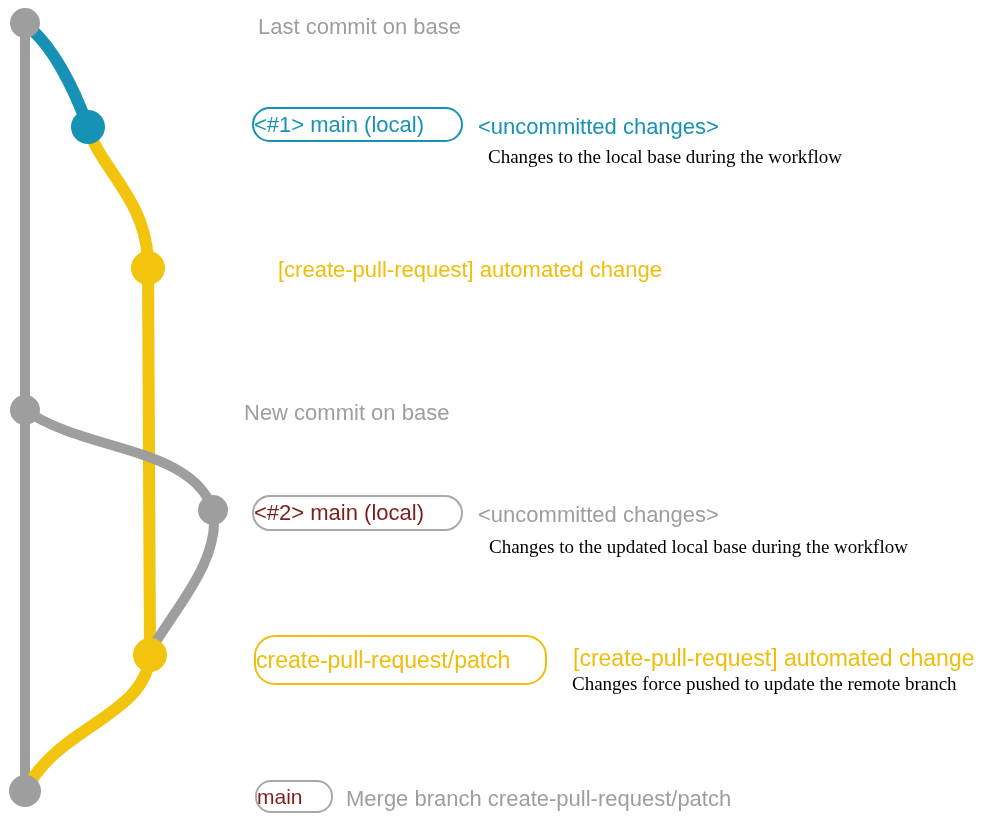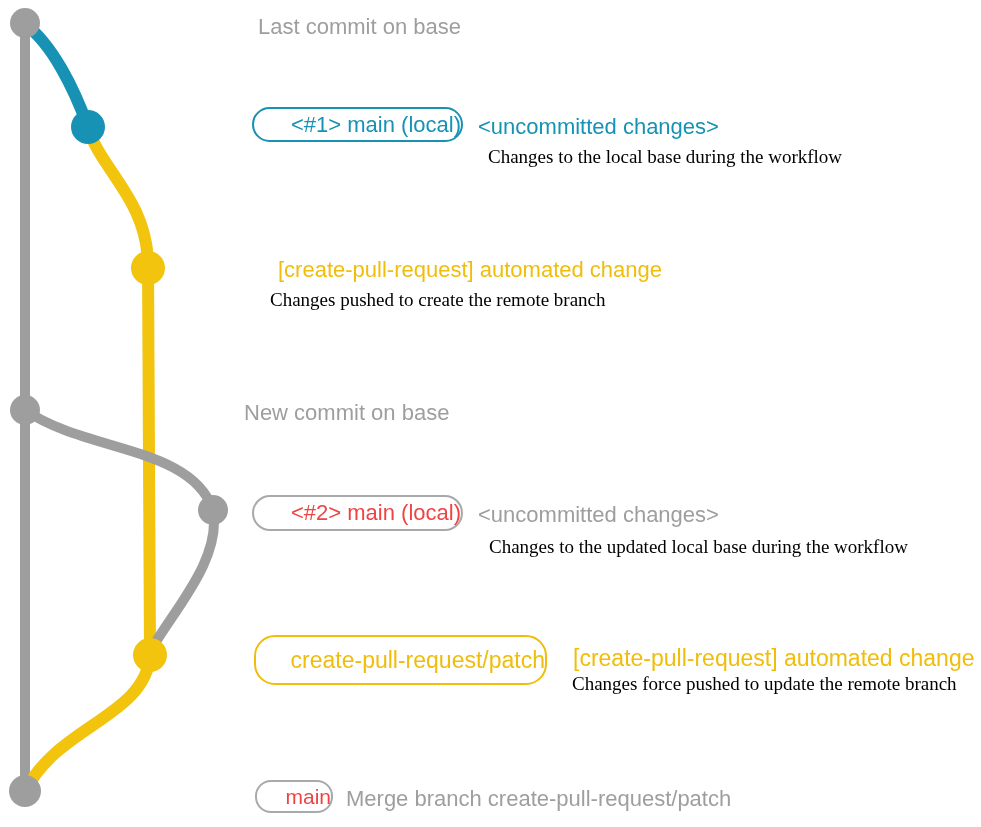--- a/index.html
+++ b/index.html
@@ -13,28 +13,28 @@
   }
   .graph-svg{position:absolute;left:0;top:0;}
   .abs{position:absolute;white-space:nowrap;line-height:1.15;}
   .sans{font-family:"Liberation Sans", sans-serif;font-size:22px;}
   .serif{font-family:"Liberation Serif", serif;font-size:19px;color:#000000;}
   .gray-t{color:#9e9e9e;}
   .blue-t{color:#1792b5;}
   .yellow-t{color:#f0bd0a;margin-left:20px;}
   .badge{
     position:absolute;
-    display:flex;align-items:center;justify-content:flex-end;
+    display:flex;align-items:center;justify-content:flex-start;
     border-radius:18px;
     box-sizing:border-box;
     background:#ffffff;
     font-family:"Liberation Sans", sans-serif;
   }
   .badge.blue-b{border:2.5px solid #1792b5;color:#1792b5;}
-  .badge.gray-b{border:2px solid #a9a9a9;color:#ef4444;}
+  .badge.gray-b{border:2px solid #a9a9a9;color:#7f1d1d;}
   .badge.yellow-b{border:2.5px solid #f0bd0a;color:#f0bd0a;}
   .b1{left:252px;top:107px;width:211px;height:35px;font-size:22px;}
   .b2{left:252px;top:495px;width:211px;height:36px;font-size:22px;}
   .b3{left:254px;top:635px;width:293px;height:50px;font-size:23px;border-radius:21px;}
   .b4{left:255px;top:780px;width:78px;height:33px;font-size:21px;border-radius:16px;}
 </style>
 </head>
 <body>
 
 <div class="canvas">
@@ -64,21 +64,20 @@
 
   <div class="abs sans gray-t" style="left:258px;top:14px;">Last commit on base</div>
 
   <div class="badge blue-b b1">
     <span>&lt;#1&gt; main (local)</span>
   </div>
   <div class="abs sans blue-t" style="left:478px;top:114px;">&lt;uncommitted changes&gt;</div>
   <div class="abs serif" style="left:488px;top:146px;">Changes to the local base during the workflow</div>
 
   <div class="abs sans yellow-t" style="left:258px;top:257px;">[create-pull-request] automated change</div>
-  <div class="abs serif" style="left:270px;top:289px;">Changes pushed to create the remote branch</div>
 
   <div class="abs sans gray-t" style="left:244px;top:400px;">New commit on base</div>
 
   <div class="badge gray-b b2">
     <span>&lt;#2&gt; main (local)</span>
   </div>
   <div class="abs sans gray-t" style="left:478px;top:502px;">&lt;uncommitted changes&gt;</div>
   <div class="abs serif" style="left:489px;top:536px;">Changes to the updated local base during the workflow</div>
 
   <div class="badge yellow-b b3">

